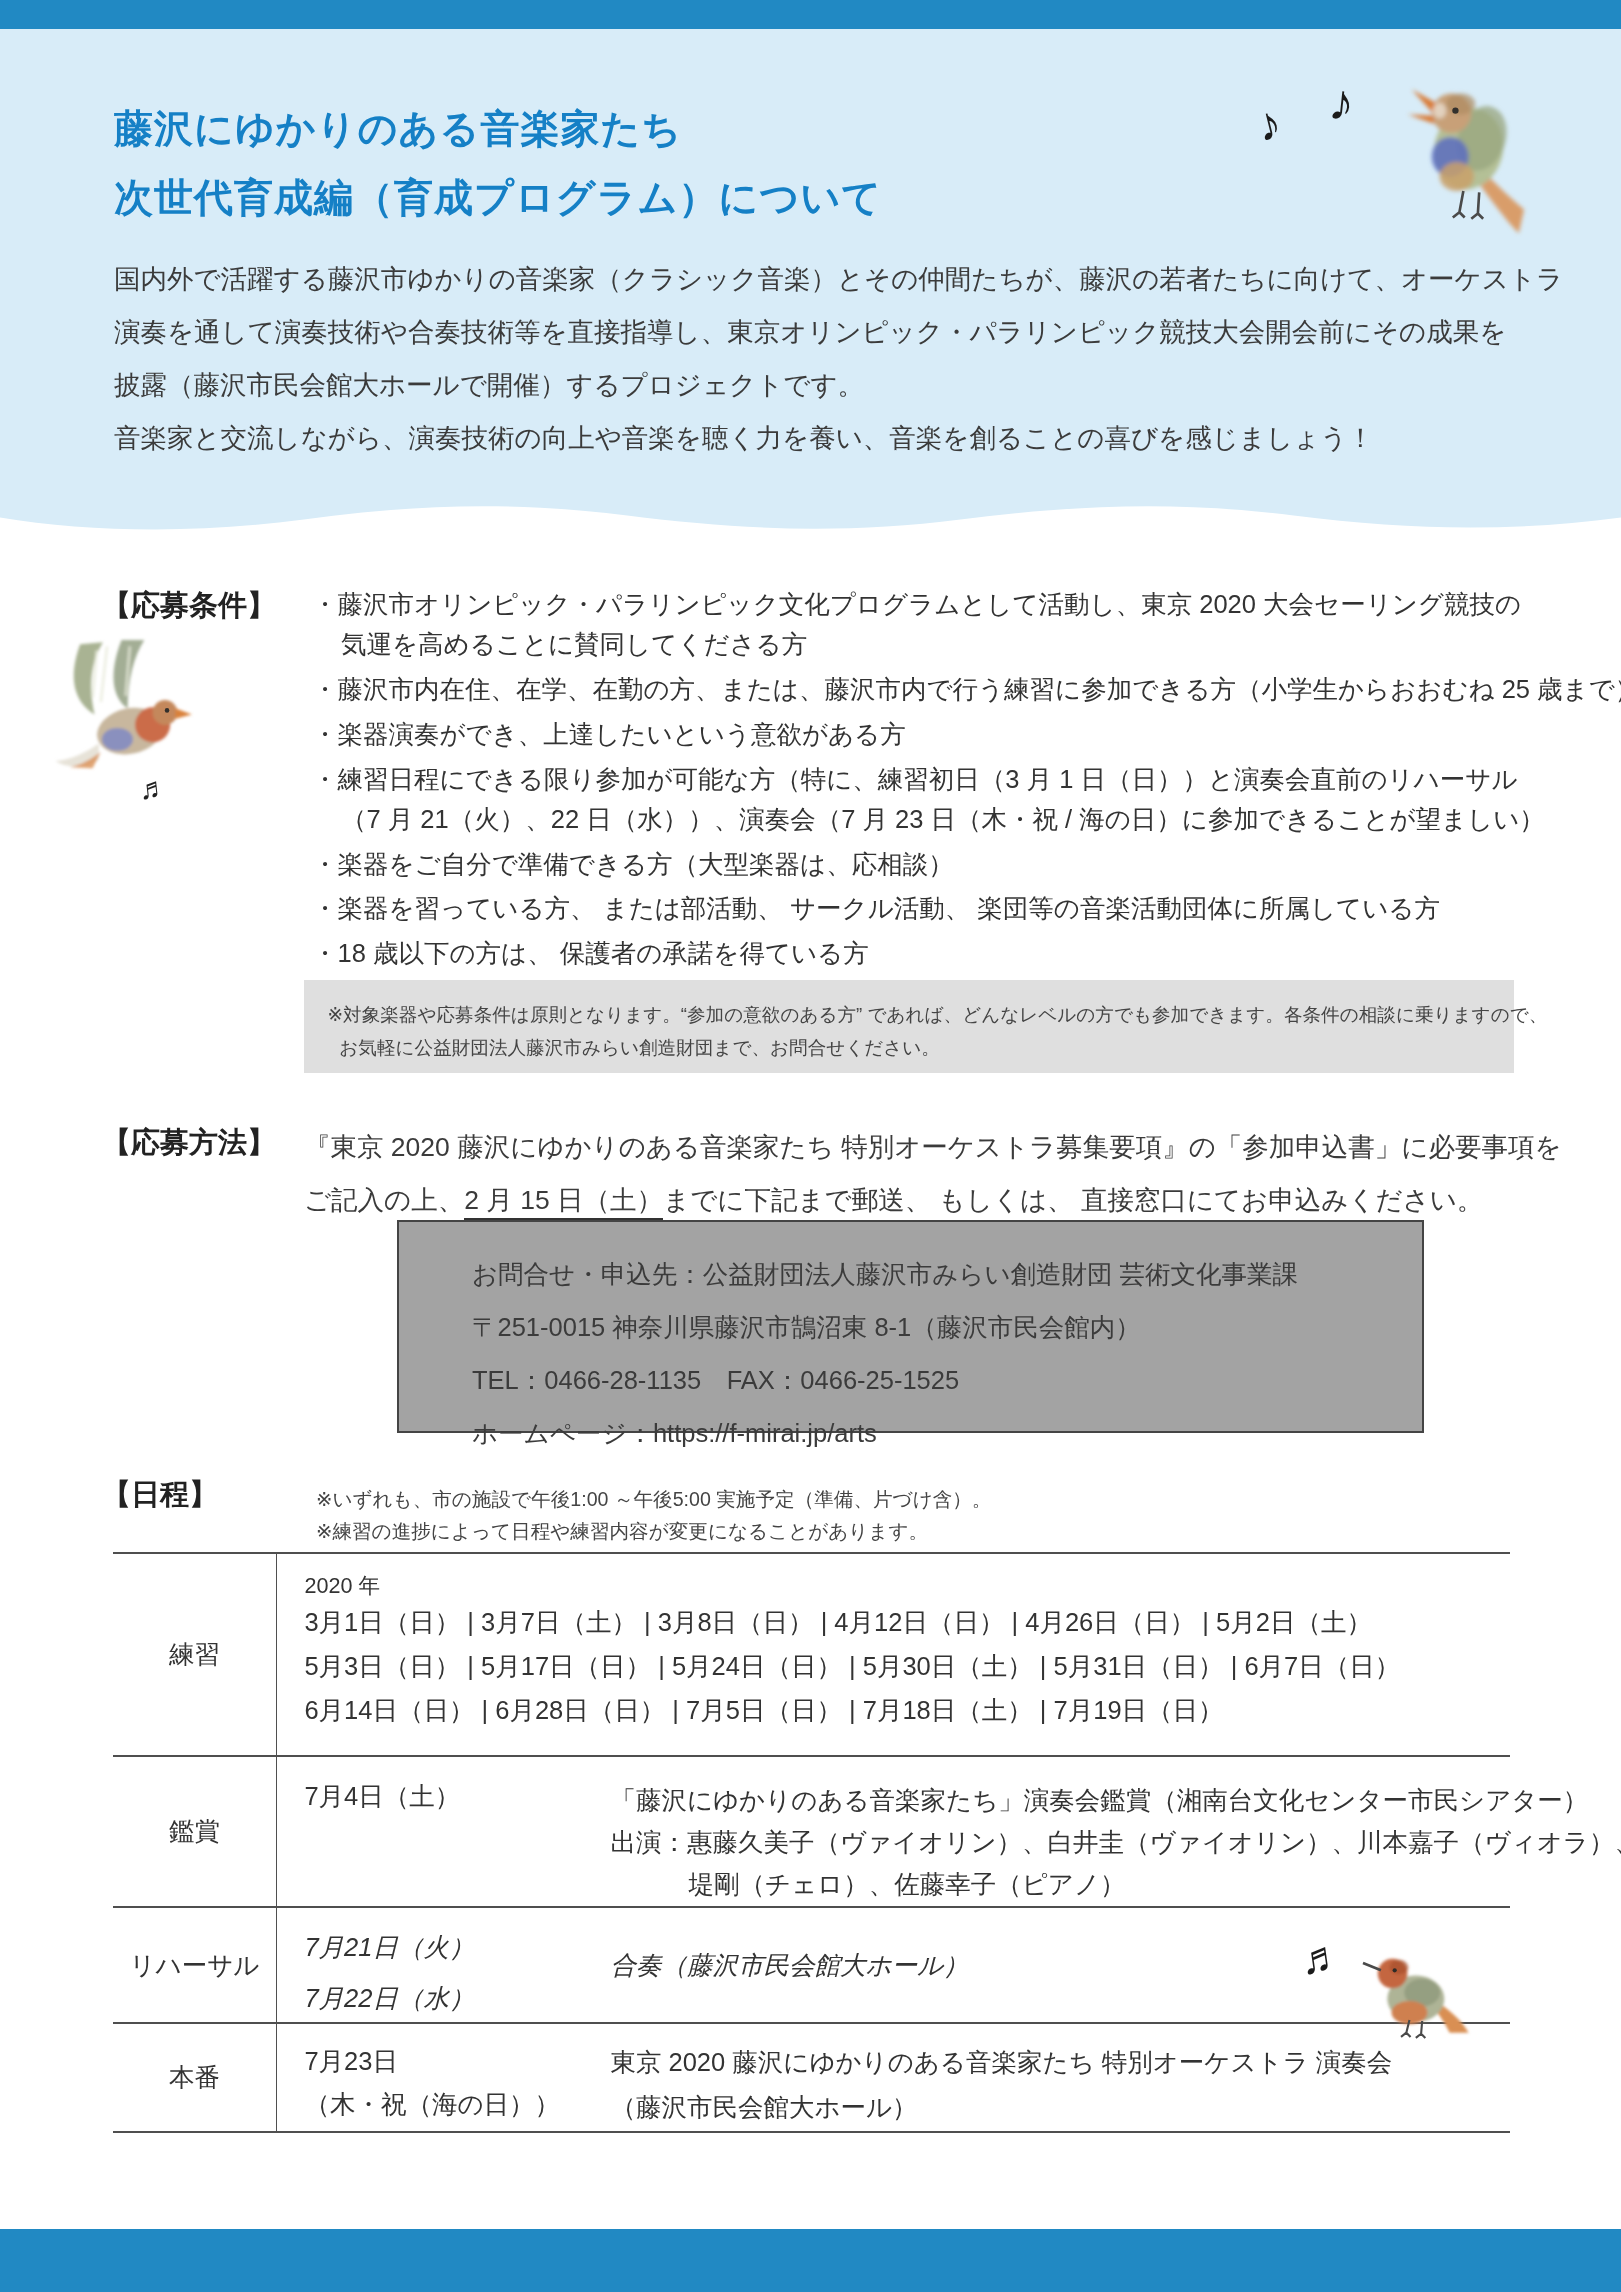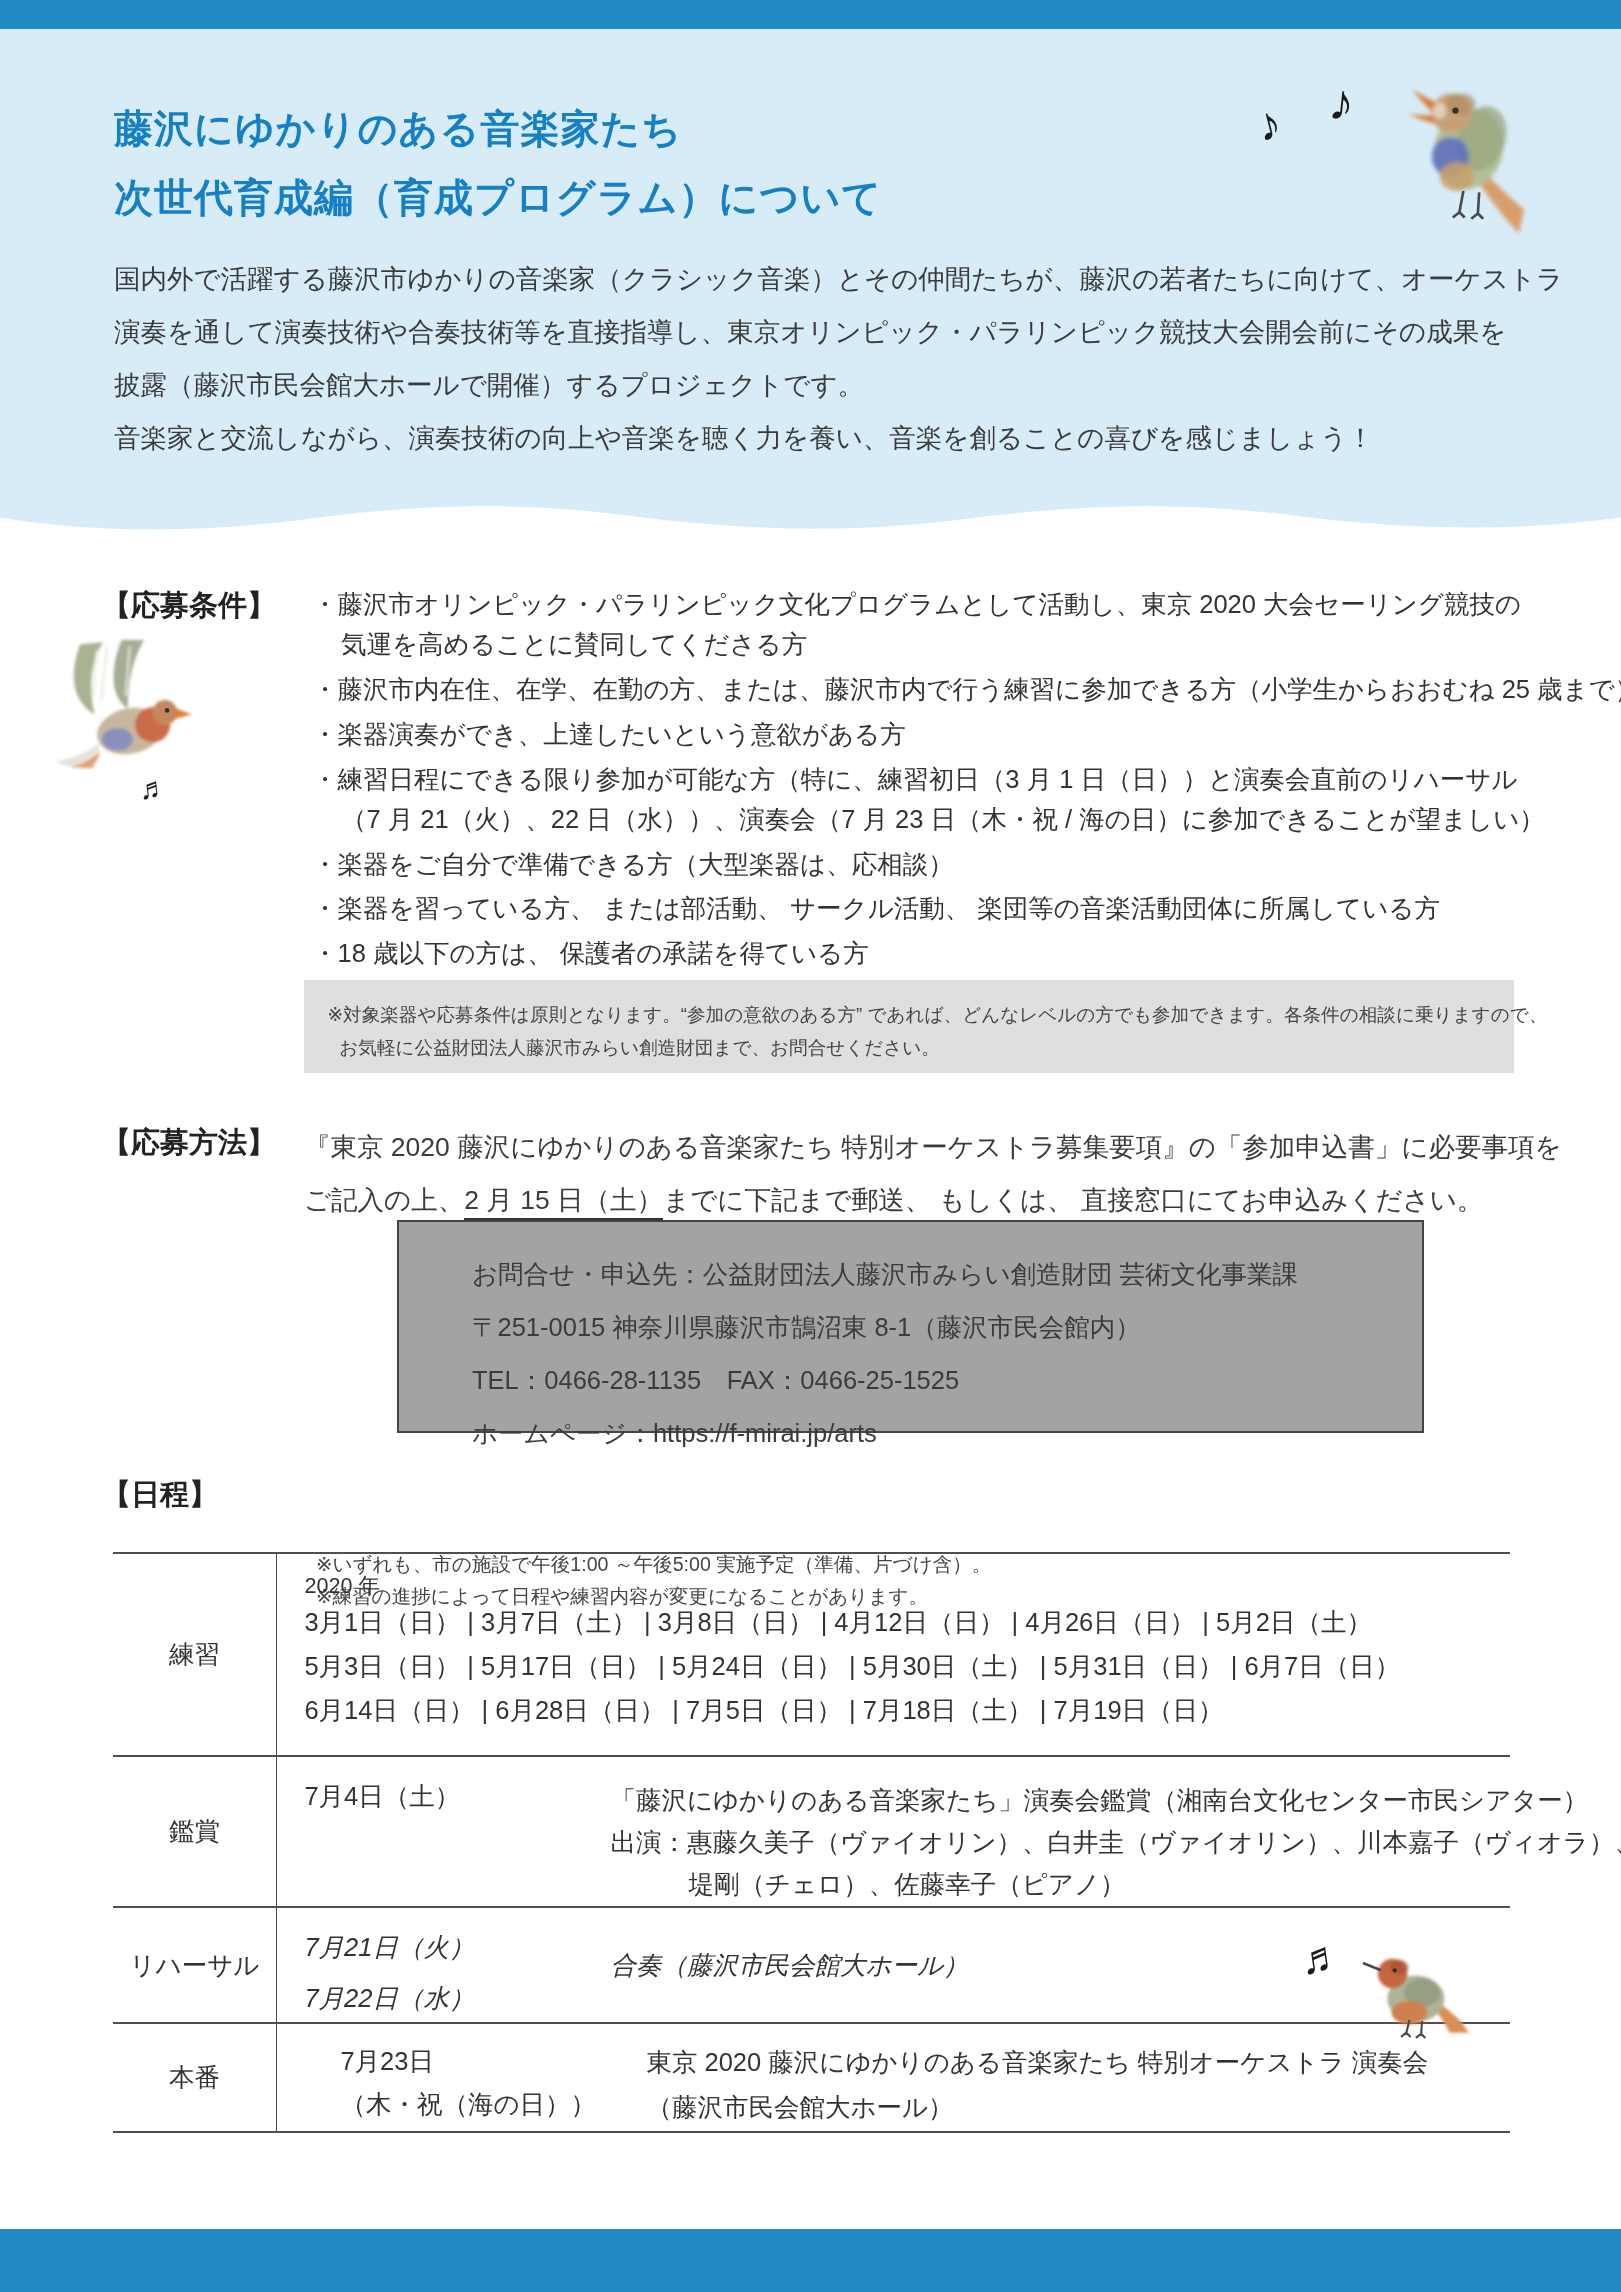--- a/index.html
+++ b/index.html
@@ -48,21 +48,21 @@
   .method-text div{white-space:nowrap;}
   .ul{border-bottom:2px solid #333;padding-bottom:2.9px;}
 
   
   .contact-box{position:absolute;left:397px;top:1220px;width:1027px;height:213px;
                border:2px solid #444;background:#a3a3a3;box-sizing:border-box;}
   .contact-box .inner{padding:25.5px 0 0 73px;font-size:25.5px;line-height:53px;color:#3b3b3b;}
   .contact-box .inner div{white-space:nowrap;}
 
   
-  .sched-notes{position:absolute;left:316px;top:1548px;font-size:19.6px;line-height:32px;color:#444;}
+  .sched-notes{position:absolute;left:316px;top:1483px;font-size:19.6px;line-height:32px;color:#444;}
   .sched-notes div{white-space:nowrap;}
 
   .sched-table{position:absolute;left:113px;top:1552px;width:1397px;box-sizing:border-box;}
   .srow{display:flex;border-top:2px solid #4f4f4f;box-sizing:border-box;}
   .srow:last-child{border-bottom:2px solid #4f4f4f;}
   .srow .label{width:164px;flex:0 0 164px;border-right:1px solid #4f4f4f;display:flex;
                align-items:center;justify-content:center;font-size:25.5px;color:#333;box-sizing:border-box;}
   .srow .content{flex:1;padding-left:27.4px;box-sizing:border-box;position:relative;}
   .r-practice{height:203px;}
   .r-viewing{height:151px;}
@@ -75,21 +75,21 @@
   .view-grid{display:flex;margin-top:21.6px;}
   .view-date{width:306px;flex:0 0 306px;font-size:25.5px;color:#333;}
   .view-desc{font-size:25.5px;line-height:42px;color:#333;}
   .view-desc div{white-space:nowrap;}
   .view-desc .cont{padding-left:78px;}
 
   .reh-grid{display:flex;height:100%;font-style:italic;}
   .reh-dates{width:306px;flex:0 0 306px;font-size:25.5px;line-height:51px;padding-top:13.7px;color:#333;}
   .reh-desc{font-size:25.5px;display:flex;align-items:center;color:#333;white-space:nowrap;}
 
-  .fin-grid{display:flex;margin-top:15.7px;margin-left:36px;}
+  .fin-grid{display:flex;margin-top:15.7px;}
   .fin-dates{width:306px;flex:0 0 306px;font-size:25.5px;line-height:43px;color:#333;}
   .fin-desc{font-size:25.5px;line-height:45px;color:#333;}
   .fin-desc div{white-space:nowrap;}
 </style>
 </head>
 <body>
 
 <div id="page">
 
   <div class="topbar"></div>

